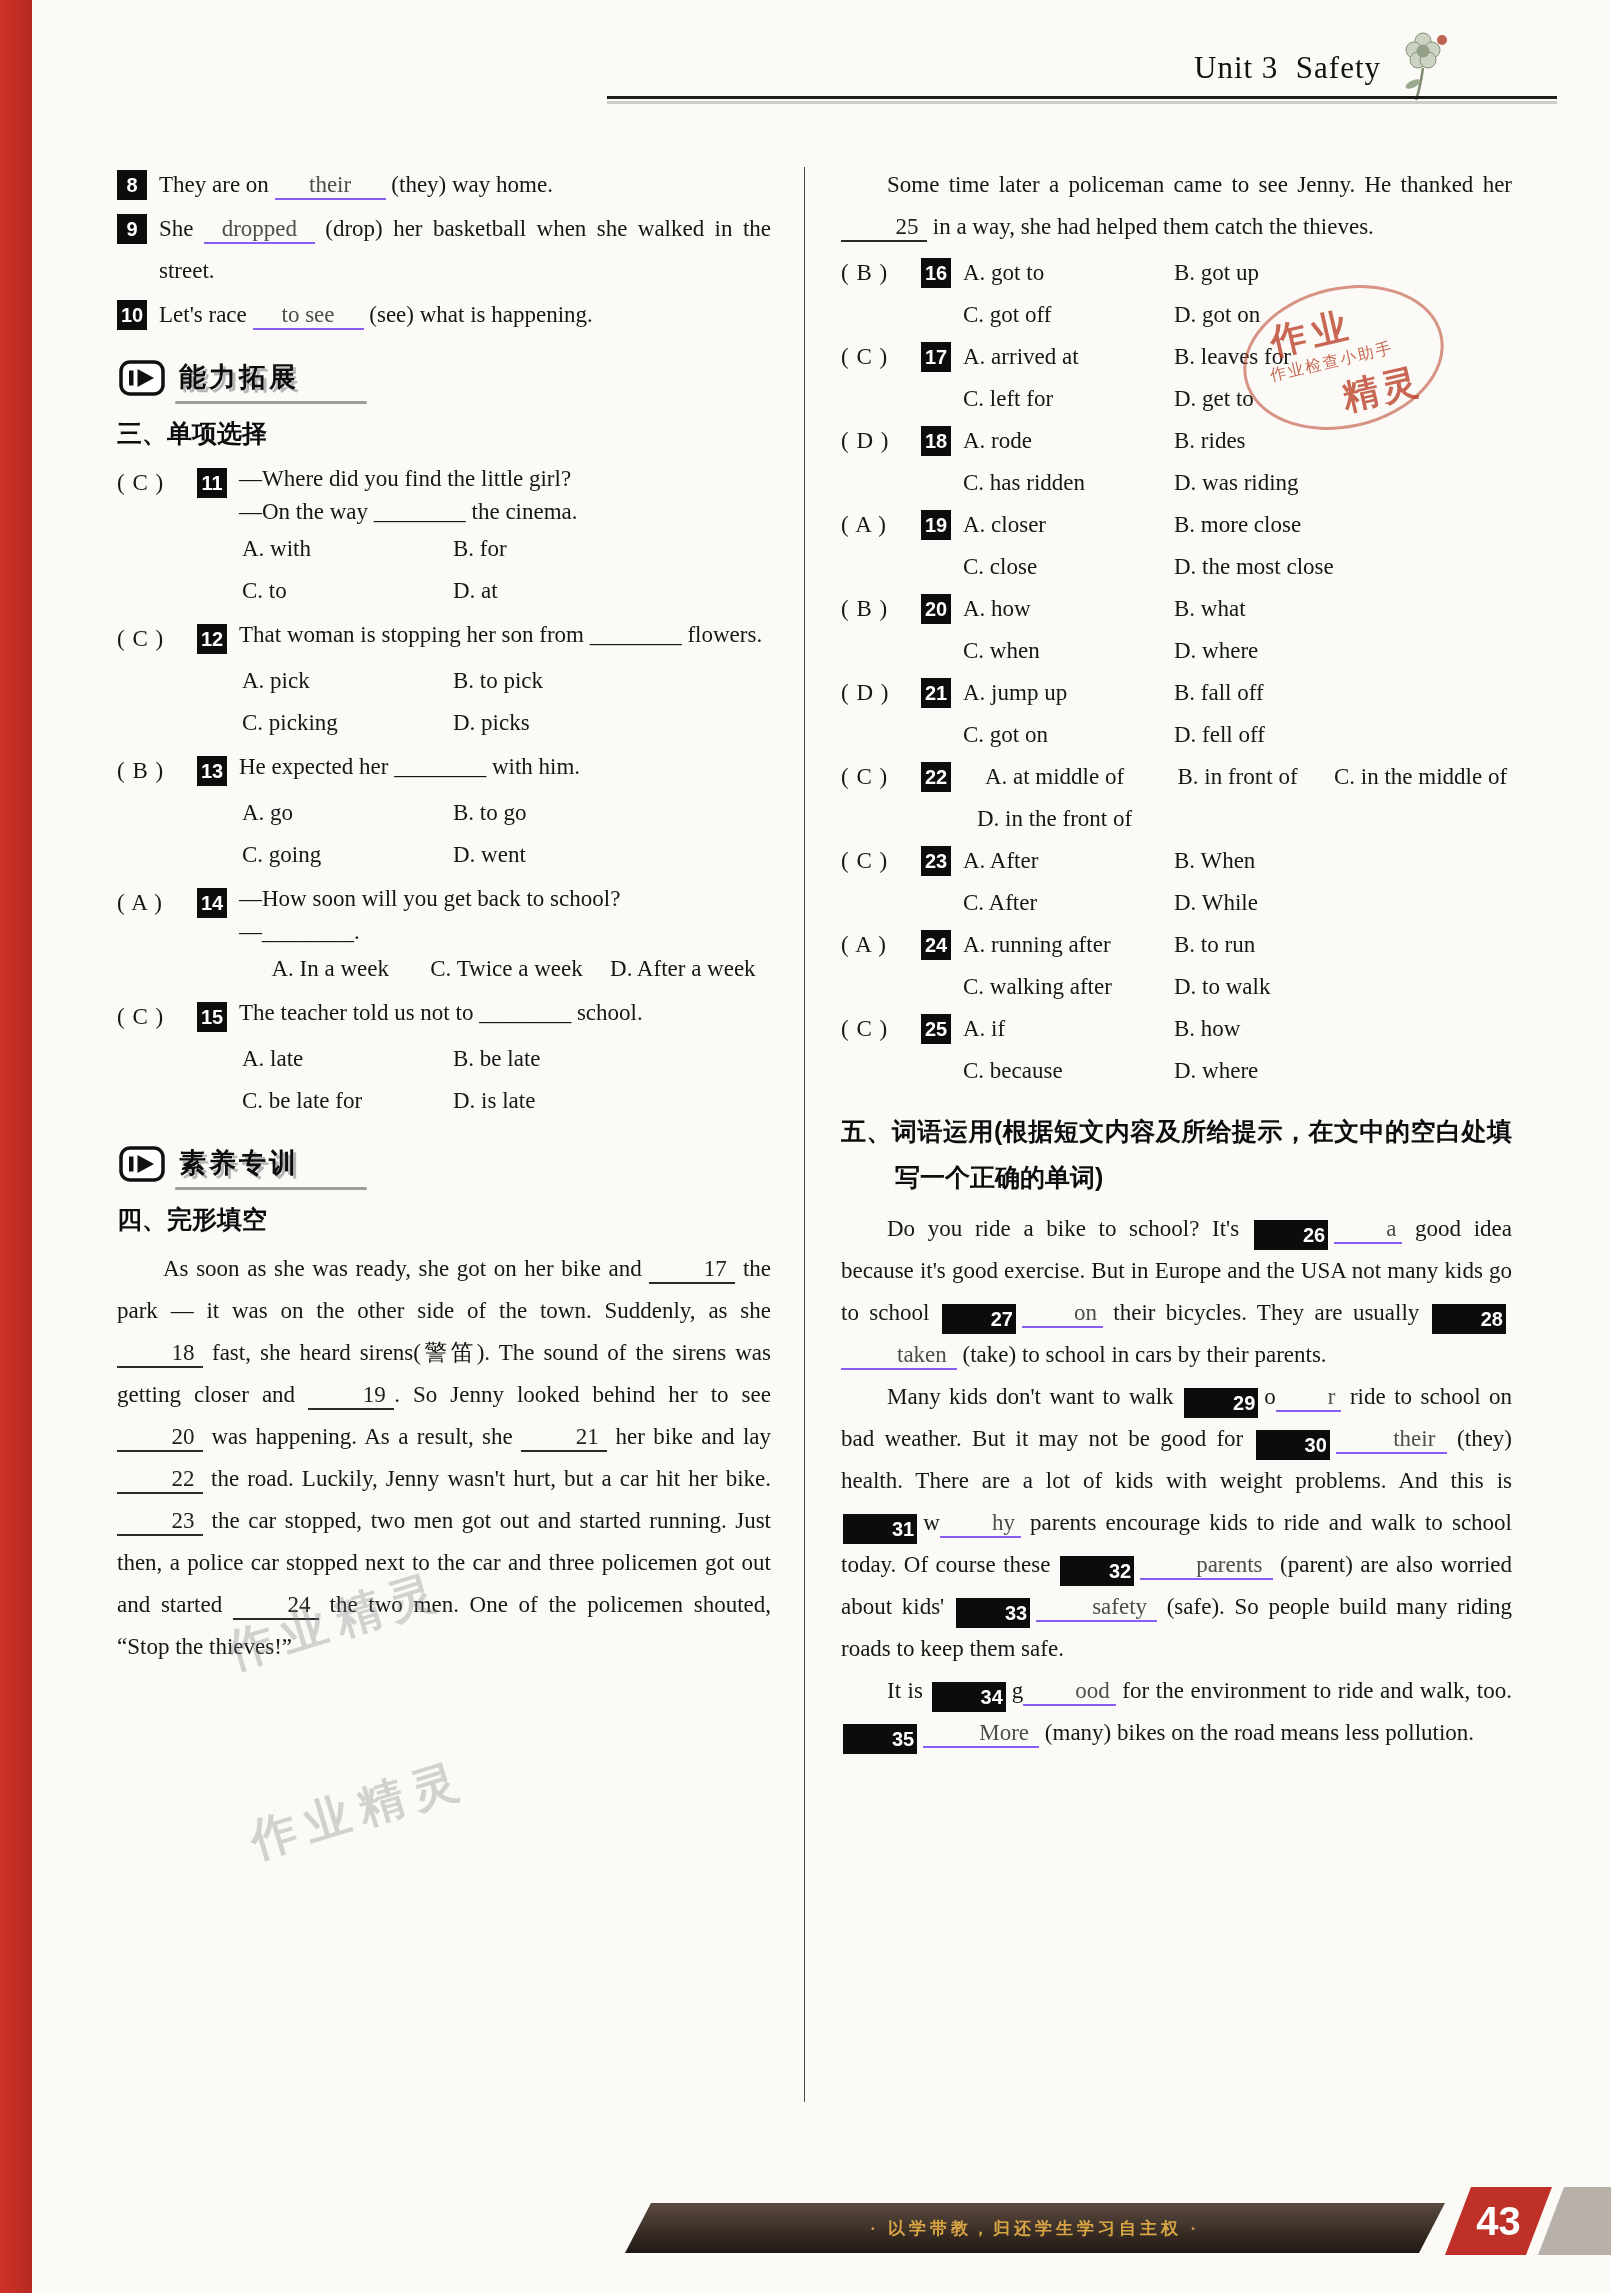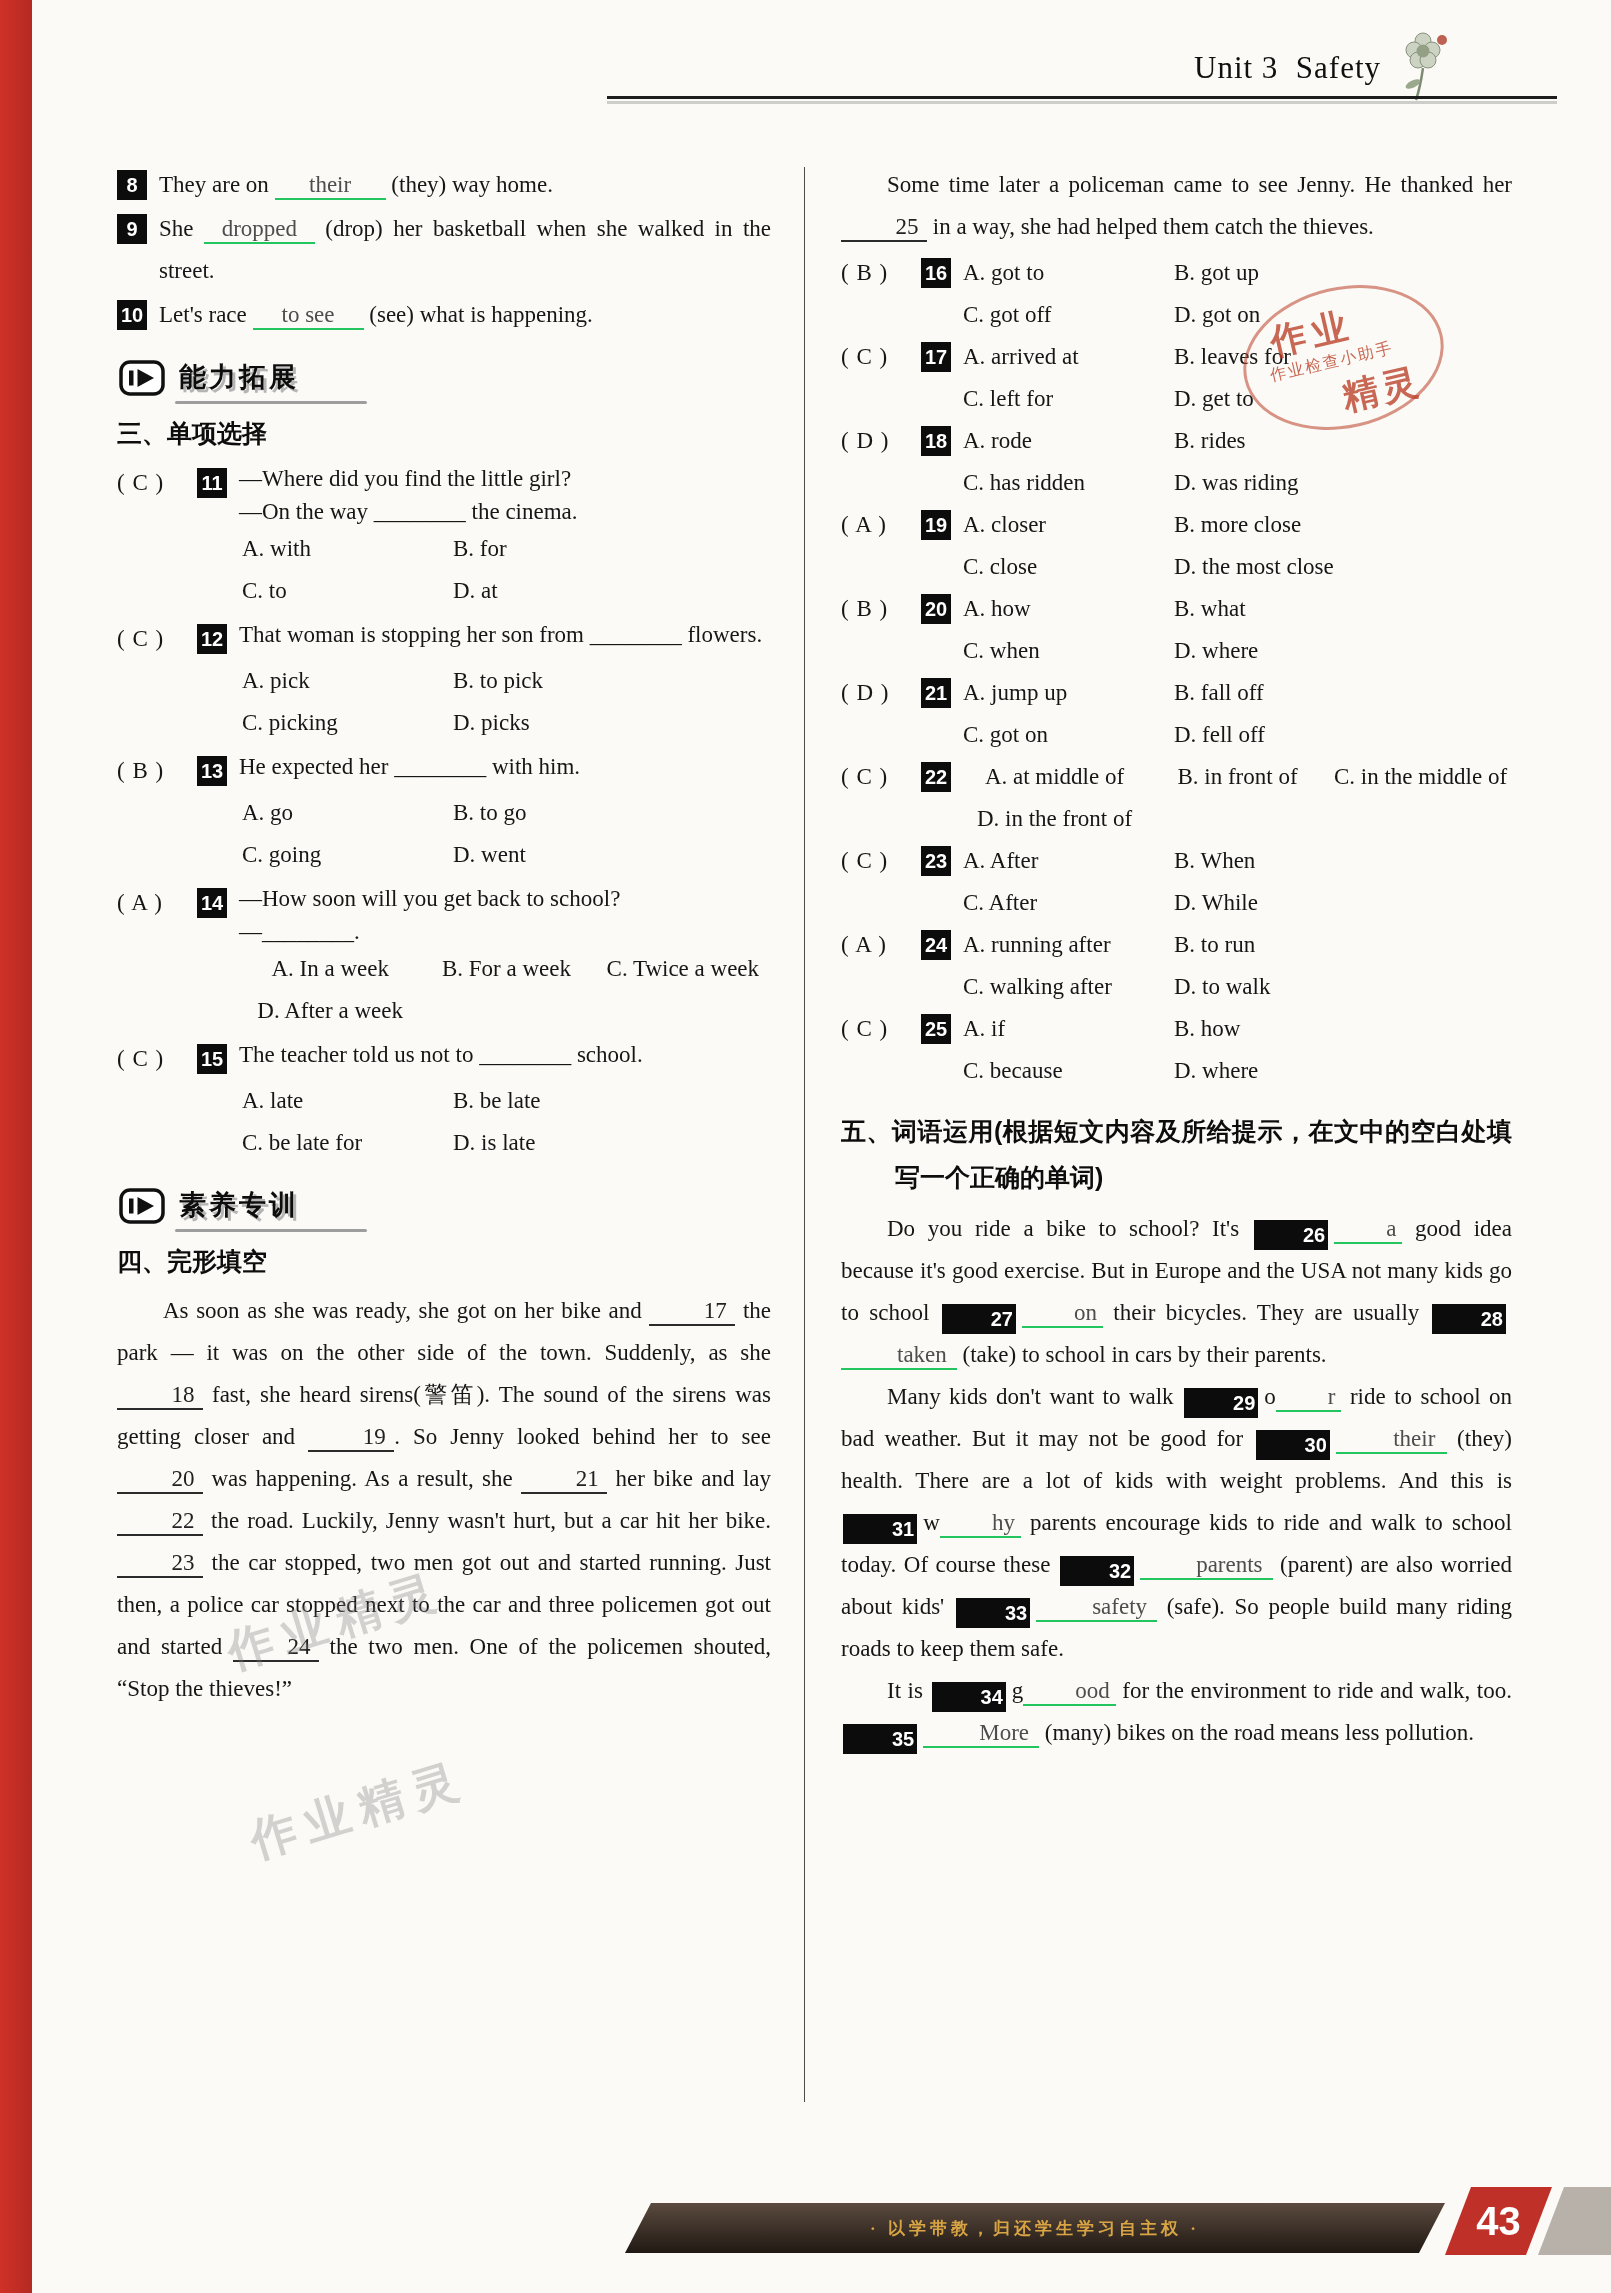--- a/index.html
+++ b/index.html
@@ -28,21 +28,21 @@
            text-align:center; background:#0c0c0c; color:#fff; font-weight:700;
            font-size:20px; font-family:"Liberation Sans","DejaVu Sans",sans-serif;
            padding:0 3px; }
   .inline-badge { vertical-align:-6px; margin:0 6px 0 2px; }
 
   .fill-item { display:flex; align-items:flex-start; margin-bottom:2px; }
   .fill-item .badge { margin-top:6px; flex:none; }
   .fill-item .txt { flex:1; margin-left:12px; text-align:justify; }
 
   .ans { display:inline-block; min-width:111px; padding:0 10px;
-         border-bottom:2px solid #22c55e; text-align:center; color:#4d4d4d;
+         border-bottom:2px solid #8b5cf6; text-align:center; color:#4d4d4d;
          line-height:26px; }
   .ans.small { min-width:58px; padding:0 6px; }
   .nb  { display:inline-block; min-width:86px; padding:0 6px;
          border-bottom:2px solid #2b2b2b; text-align:center; line-height:26px; color:#222; }
 
   .sec-head { display:flex; align-items:center; margin:20px 0 12px 2px; }
   .sec-icon { flex:none; margin-right:12px; display:inline-flex; }
   .sec-title { font-family:"Liberation Sans","DejaVu Sans",sans-serif; font-weight:700;
                font-size:27px; letter-spacing:3px; color:#0d0d0d;
                text-shadow:3px 3px 0 #b5b5b5; position:relative; padding:0 8px 2px 2px; }
@@ -189,21 +189,20 @@
           </div>
         </div>
         <div class="mc-q">
           <div class="q-head">
             <span class="q-ans">( A )</span>
             <span class="badge q-badge">14</span>
             <div class="q-stem">—How soon will you get back to school?<br>—________.</div>
           </div>
           <div class="q-options cols-1">
             <span class="opt">A. In a week</span>
-            <span class="opt">B. For a week</span>
             <span class="opt">C. Twice a week</span>
             <span class="opt">D. After a week</span>
           </div>
         </div>
         <div class="mc-q">
           <div class="q-head">
             <span class="q-ans">( C )</span>
             <span class="badge q-badge">15</span>
             <div class="q-stem">The teacher told us not to ________ school.</div>
           </div>

